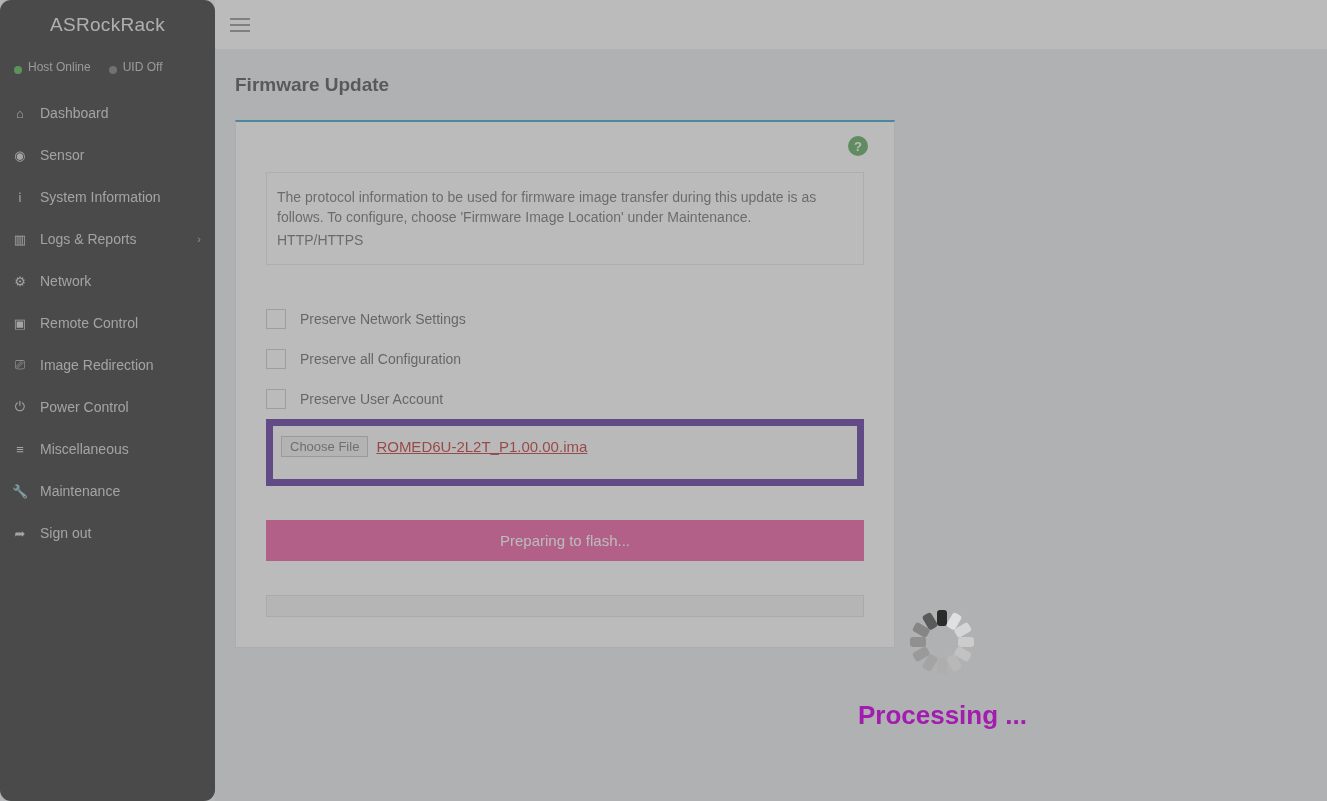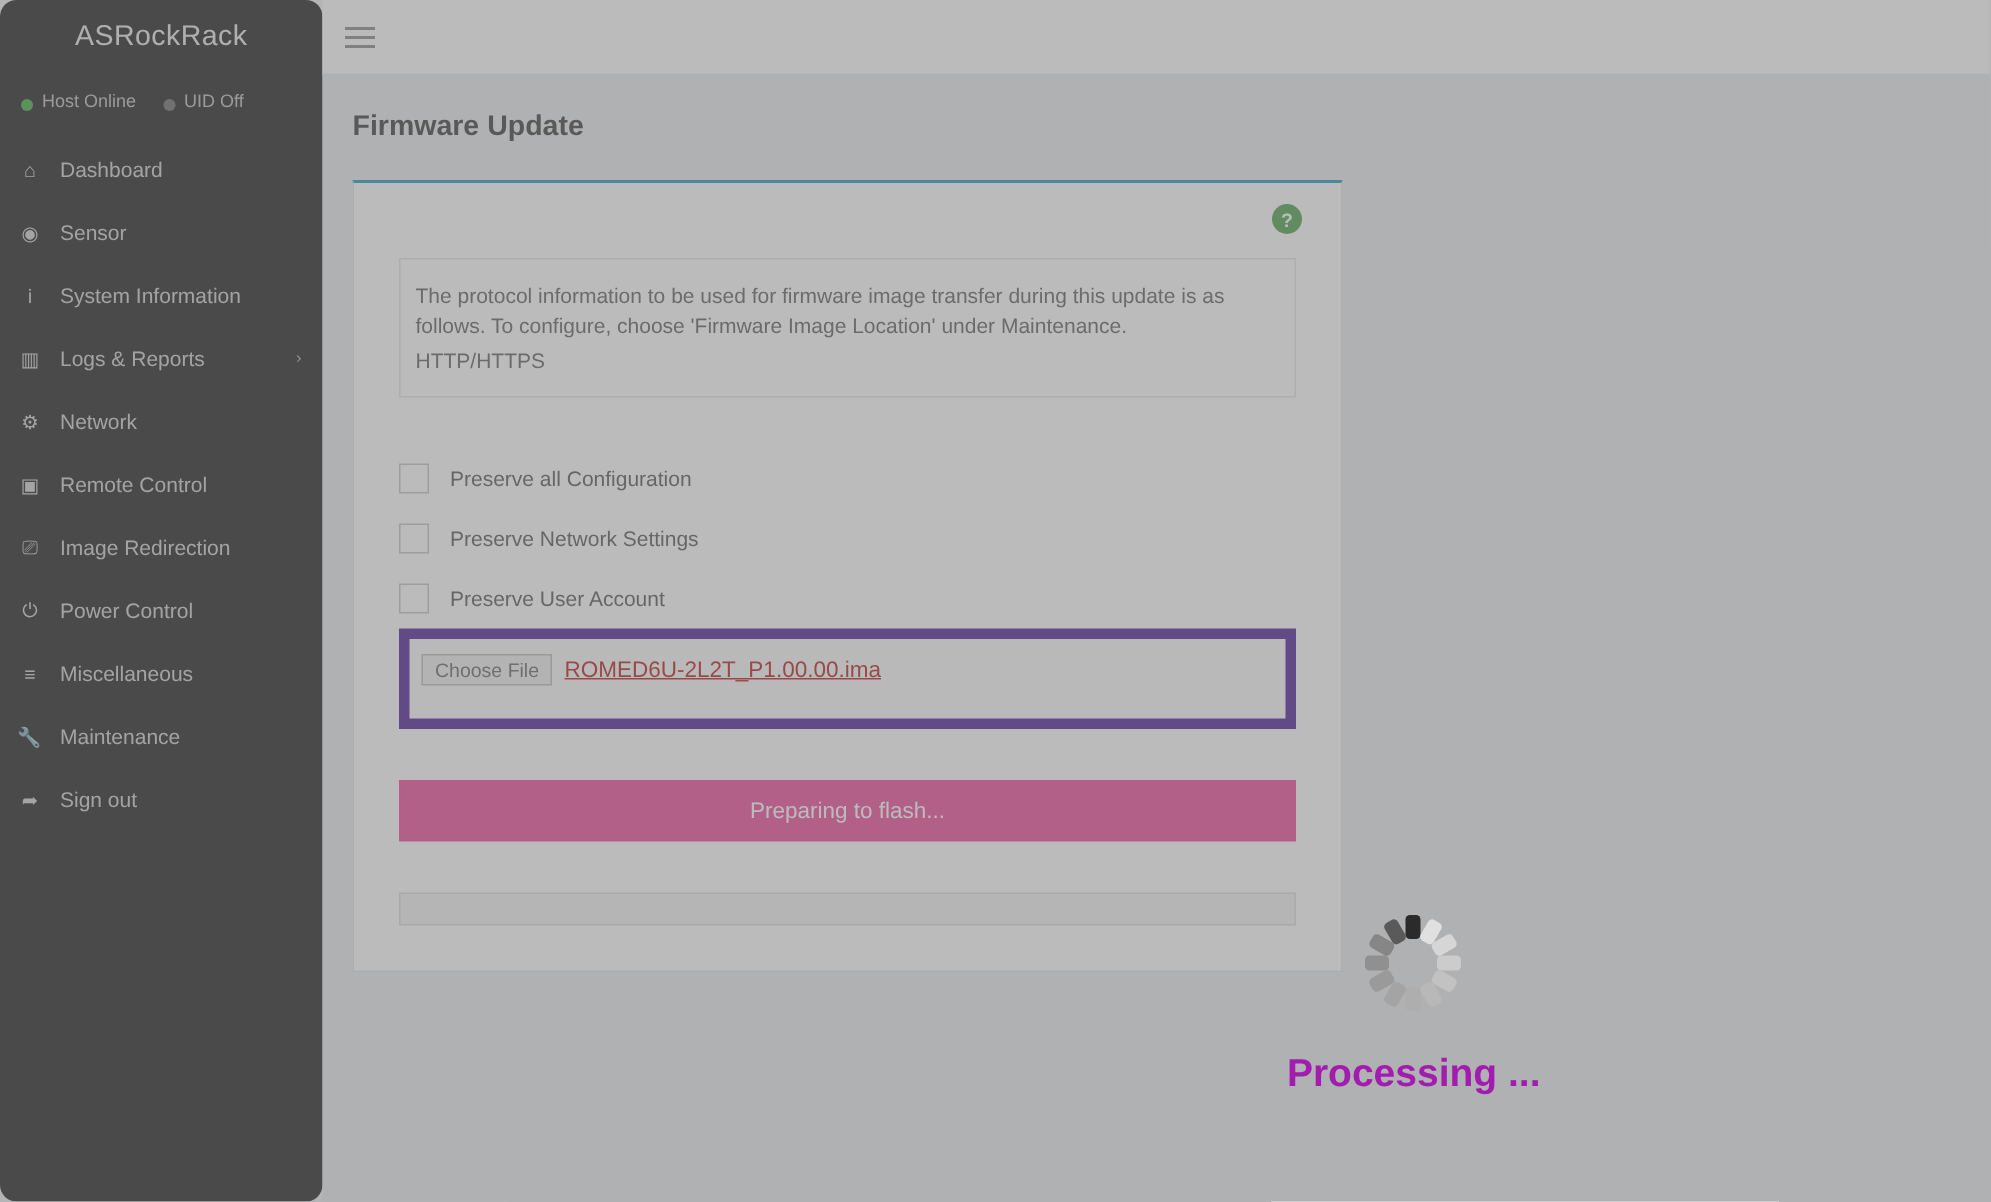--- a/index.html
+++ b/index.html
@@ -266,27 +266,27 @@
           <div>The protocol information to be used for firmware image transfer during this update is as follows. To configure, choose 'Firmware Image Location' under Maintenance.</div>
           <div class="kv-row">
             <span>HTTP/HTTPS</span>
           </div>
         </div>
 
         <div class="check-list">
           <div class="check-row">
             <label>
               <input type="checkbox" style="">
-              <span>Preserve all Configuration</span>
+              <span>Preserve Network Settings</span>
             </label>
           </div>
           <div class="check-row">
             <label>
               <input type="checkbox" style="">
-              <span>Preserve Network Settings</span>
+              <span>Preserve all Configuration</span>
             </label>
           </div>
           <div class="check-row">
             <label>
               <input type="checkbox" style="">
               <span>Preserve User Account</span>
             </label>
           </div>
         </div>
 

